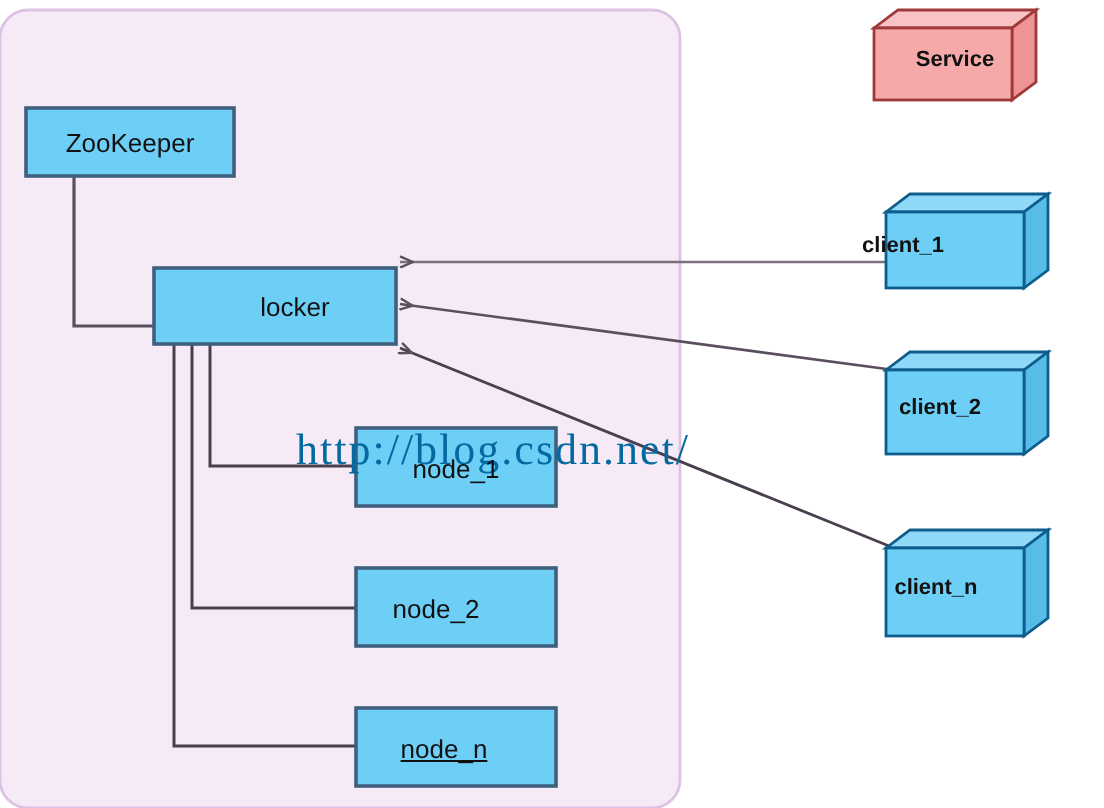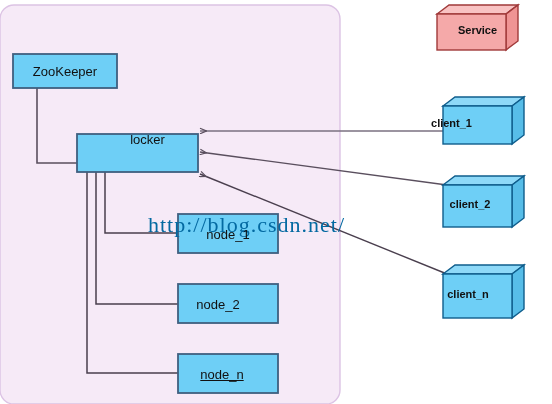--- a/index.html
+++ b/index.html
@@ -103,21 +103,21 @@
     <g>
       <polygon points="443,274 455,265 524,265 512,274" fill="#8ed9f8" stroke="#0f5d8c" stroke-width="1.4"></polygon>
       <polygon points="512,274 524,265 524,309 512,318" fill="#57bde8" stroke="#0f5d8c" stroke-width="1.4"></polygon>
       <rect x="443" y="274" width="69" height="44" fill="#6ecff6" stroke="#0f5d8c" stroke-width="1.4"></rect>
     </g>
   </svg>
 
   <div class="watermark">http://blog.csdn.net/</div>
 
   <div class="box-label flat-label" style="left:13px; top:64px; width:104px; text-align:center;">ZooKeeper</div>
-  <div class="box-label flat-label" style="left:77px; top:132px; width:141px; text-align:center;">locker</div>
+  <div class="box-label flat-label" style="left:77px; top:146px; width:141px; text-align:center;">locker</div>
   <div class="box-label flat-label" style="left:178px; top:227px; width:100px; text-align:center;">node_1</div>
   <div class="box-label flat-label" style="left:168px; top:297px; width:100px; text-align:center;">node_2</div>
   <div class="box-label flat-label" style="left:172px; top:367px; width:100px; text-align:center;text-decoration:underline;">node_n</div>
 
   <div class="box-label cube-label" style="left:437px; top:24px; width:81px; text-align:center;">Service</div>
   <div class="box-label cube-label" style="left:426px; top:117px; width:51px; text-align:center;">client_1</div>
   <div class="box-label cube-label" style="left:443px; top:198px; width:54px; text-align:center;">client_2</div>
   <div class="box-label cube-label" style="left:443px; top:288px; width:50px; text-align:center;">client_n</div>
 
 </div>

